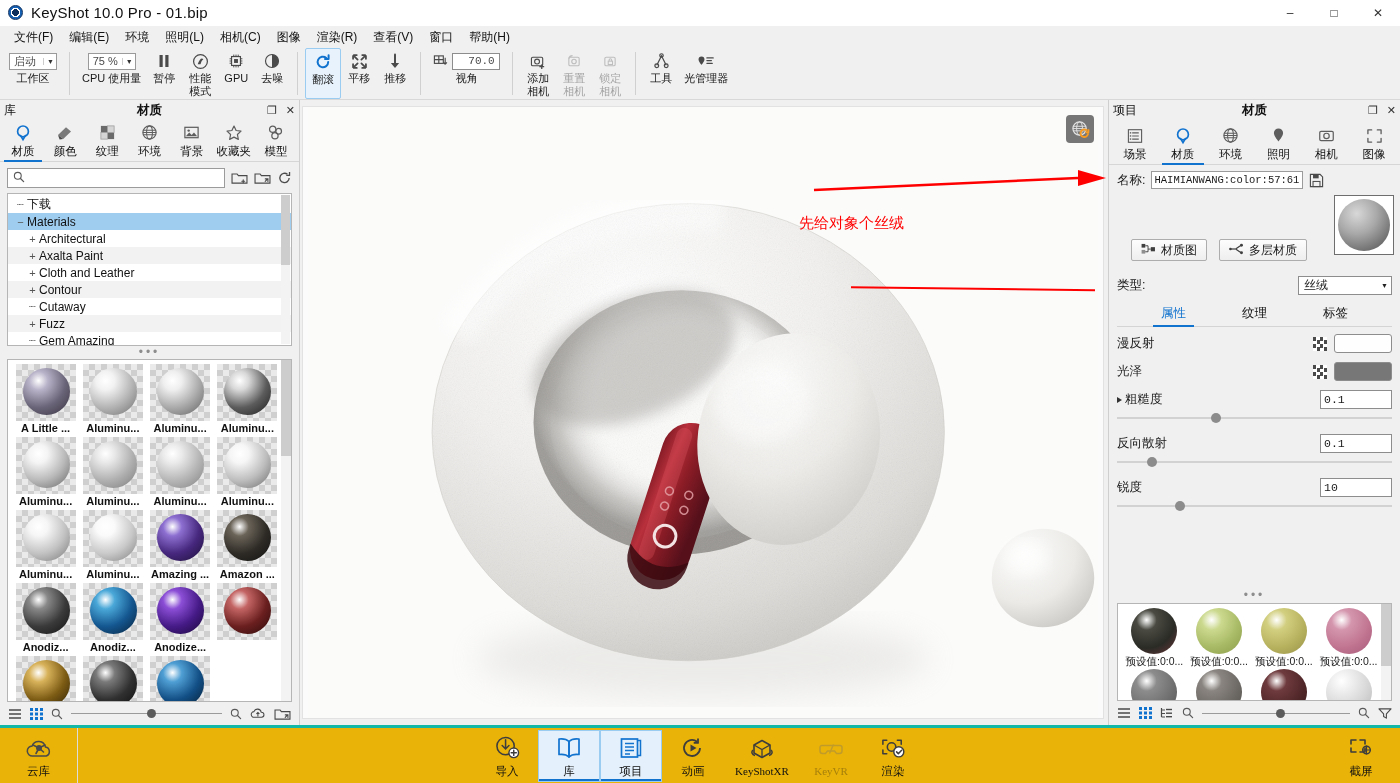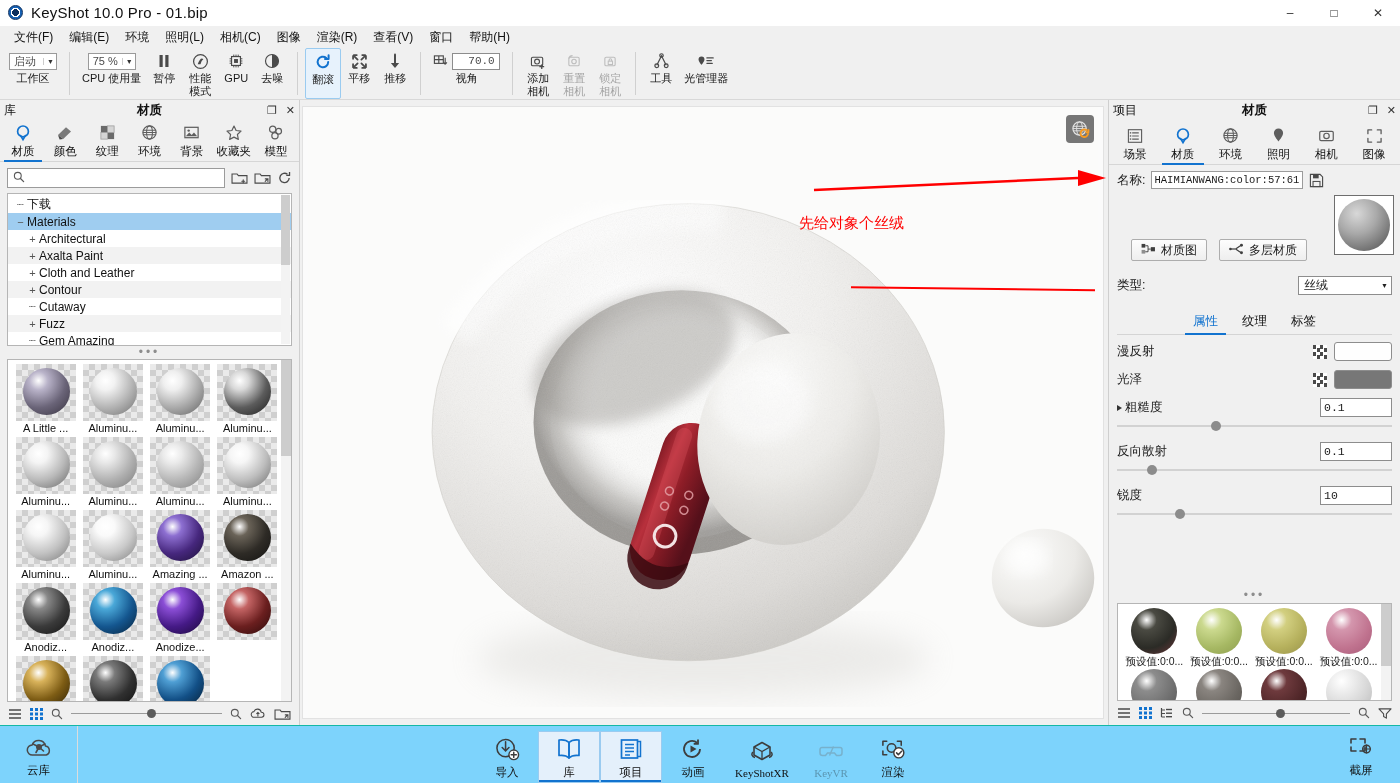--- a/index.html
+++ b/index.html
@@ -87,21 +87,21 @@
   .tnode .tlabel { font-size:12px; }
   .tnode.lvl1 { padding-left:6px; }
   .tnode.lvl2 { padding-left:18px; }
   .tree-scroll { position:absolute; right:1px; top:1px; width:9px; bottom:1px; background:#f3f3f3;}
   .tree-scroll .thumb { position:absolute; top:0; left:0; width:9px; height:70px; background:#cdcdcd; }
 
   .dots { text-align:center; letter-spacing:3px; color:#8d8d8d; font-size:12px; height:14px; line-height:13px; }
 
   .grid-wrap { flex:1 1 auto; margin:0 7px; border:1px solid #b5b5b5; background:#fff; overflow:hidden; position:relative; min-height:0;}
   .grid {
-    display:grid; grid-template-columns: repeat(4, 1fr); gap:0px; padding:2px 10px 2px 4px;
+    display:grid; grid-template-columns: repeat(4, 1fr); gap:0px; padding:2px 10px 2px 4px;font-weight:bold;
   }
   .mcell { display:flex; flex-direction:column; align-items:center; padding:2px 0 1px 0; cursor:default;}
   .sw { width:60px; height:57px; background:
       repeating-conic-gradient(#cfcfcf 0% 25%, #eaeaea 0% 50%) 0 0/12px 12px;
       position:relative; overflow:hidden; }
   .sw .ball { position:absolute; left:7px; top:4px; width:47px; height:47px; border-radius:50%; }
   .mlbl { font-size:11px; color:#111; margin-top:1px; white-space:nowrap; }
   .grid-scroll { position:absolute; right:0px; top:0; width:10px; bottom:0; background:#f3f3f3; }
   .grid-scroll .thumb { position:absolute; top:0; left:0; width:10px; height:96px; background:#cdcdcd;}
 
@@ -145,21 +145,21 @@
 
   .prop-area { padding: 2px 8px 0 8px; position:relative; }
   .type-row { display:flex; align-items:center; justify-content:space-between; padding: 6px 0 6px 0; }
   .type-row .tlbl { font-size:12.5px; }
   .type-combo {
     width:94px; height:19px; border:1px solid #8d8d8d; background:#fff; display:flex; align-items:center;
     justify-content:space-between; font-size:12px; padding:0 3px 0 5px;
   }
   .type-combo .carr2 { font-size:7px; color:#222; }
 
-  .ptabs { display:flex; justify-content:center; gap:20px; border-bottom:1px solid #d4d4d4; margin-top:10px; }
+  .ptabs { display:flex; justify-content:center; gap:52px; border-bottom:1px solid #d4d4d4; margin-top:2px; }
   .ptab { font-size:12.5px; padding:2px 2px 4px 2px; position:relative; color:#111; cursor:default;}
   .ptab.sel { color:#1273cf; }
   .ptab.sel::after { content:""; position:absolute; bottom:-1px; left:-6px; right:-6px; height:2px; background:#1273cf; }
 
   .prow { display:flex; align-items:center; padding:7px 0 2px 0; }
   .prow .plbl { font-size:12.5px; flex:1; display:flex; align-items:center; gap:3px;}
   .chk-ico { width:14px; height:14px; display:block;
     background:
       linear-gradient(to bottom right, transparent 0 0),
       repeating-conic-gradient(#ffffff 0% 25%, #4a4a4a 0% 50%) 0 0/7px 7px;
@@ -177,21 +177,21 @@
 
   .preset-wrap { margin:0 8px; border:1px solid #b5b5b5; background:#fff; height:98px; overflow:hidden; position:relative; }
   .preset-grid { display:grid; grid-template-columns:repeat(4,1fr); padding:4px 10px 0 4px; }
   .pcell { display:flex; flex-direction:column; align-items:center; }
   .pball { width:46px; height:46px; border-radius:50%; }
   .plbl2 { font-size:10.5px; margin-top:1px; white-space:nowrap; }
   .preset-scroll { position:absolute; right:0; top:0; width:10px; bottom:0; background:#f3f3f3; }
   .preset-scroll .thumb { position:absolute; top:0; left:0; width:10px; height:62px; background:#cdcdcd;}
 
   
-  .dock { height:58px; background:#7dd3fc; border-top:1px solid #14b8a6; display:flex; align-items:flex-end; position:relative; flex:0 0 58px;}
+  .dock { height:58px; background:#eab308; border-top:3px solid #14b8a6; display:flex; align-items:center; position:relative; flex:0 0 58px;}
   .dock-left { position:absolute; left:0; top:0; bottom:0; width:78px; display:flex; align-items:center; justify-content:center; border-right:1px solid #dcdcdc;}
   .dock-center { margin:0 auto; display:flex; align-items:stretch; gap:0px; height:52px; }
   .dock-right { position:absolute; right:8px; top:0; bottom:0; display:flex; align-items:center; }
   .dcell { width:62px; display:flex; flex-direction:column; align-items:center; justify-content:center; cursor:default; position:relative;}
   .dcell.sel { background:#e4f0fb; border:1px solid #9acbf0; }
   .dcell.sel::after { content:""; position:absolute; bottom:0; left:0; right:0; height:2px; background:#1273cf; }
   .dcell.disabled { opacity:.33; }
   .d-ico { height:30px; display:flex; align-items:center; justify-content:center; color:#3d3d3d;}
   .d-lbl { font-size:11.5px; color:#111; margin-top:1px; }
   .d-lbl.mono { font-family:"Liberation Serif", serif; font-size:11px; }

